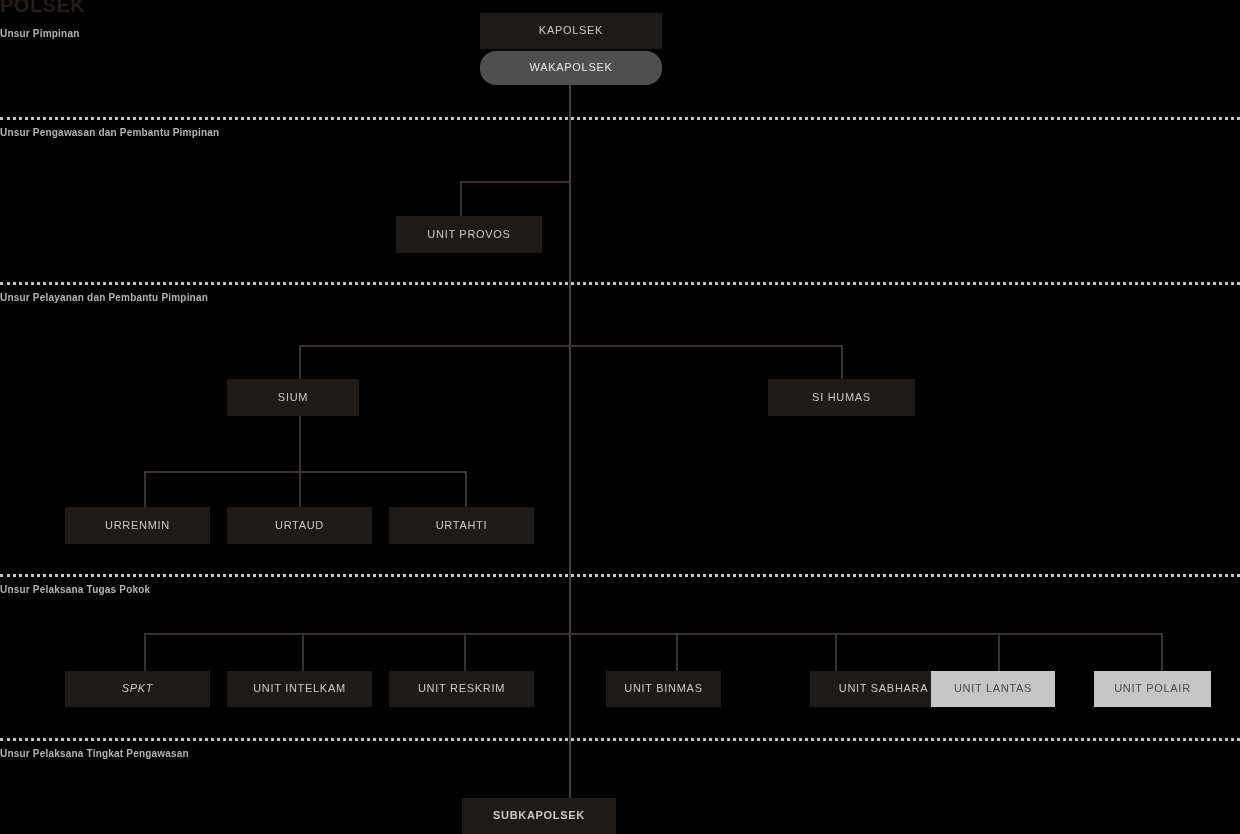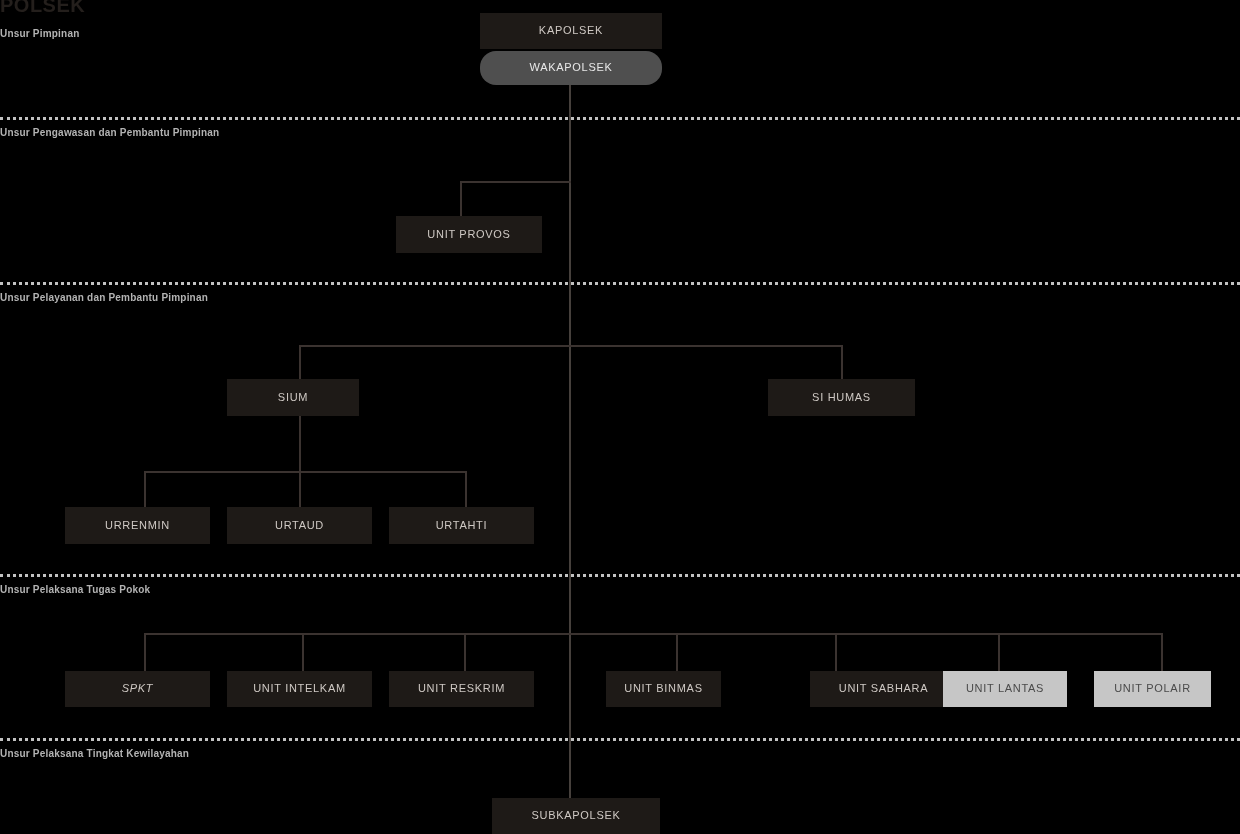--- a/index.html
+++ b/index.html
@@ -94,21 +94,21 @@
 
 <div id="chart-root">
 
   <div class="poster-title">POLSEK</div>
 
   <div id="sections-layer">
       <div class="section-label" style="top: 28px;">Unsur Pimpinan</div>
       <div class="section-label" style="top: 127px;">Unsur Pengawasan dan Pembantu Pimpinan</div>
       <div class="section-label" style="top: 292px;">Unsur Pelayanan dan Pembantu Pimpinan</div>
       <div class="section-label" style="top: 584px;">Unsur Pelaksana Tugas Pokok</div>
-      <div class="section-label" style="top: 748px;">Unsur Pelaksana Tingkat Kewilayahan</div>
+      <div class="section-label" style="top: 748px;">Unsur Pelaksana Tingkat Pengawasan</div>
     </div>
   <div id="dividers-layer">
       <div class="divider" style="top: 117px;"></div>
       <div class="divider" style="top: 282px;"></div>
       <div class="divider" style="top: 574px;"></div>
       <div class="divider" style="top: 738px;"></div>
     </div>
   <div id="connectors-layer">
       <div class="trunk" style="left: 569px; top: 85px; height: 714px;"></div>
       <div class="line-h" style="left: 460px; top: 181px; width: 111px;"></div>
@@ -162,24 +162,24 @@
       </div>
       <div class="node dark" style="left: 389px; top: 671px; width: 145px; height: 36px; justify-content: center;">
         <span>UNIT RESKRIM</span>
       </div>
       <div class="node dark" style="left: 606px; top: 671px; width: 115px; height: 36px;">
         <span>UNIT BINMAS</span>
       </div>
       <div class="node dark" style="left: 768px; top: 671px; width: 147px; height: 36px; margin-left: 42px;">
         <span>UNIT SABHARA</span>
       </div>
-      <div class="node light" style="left: 931px; top: 671px; width: 124px; height: 36px; margin-left: 12px;">
+      <div class="node light" style="left: 931px; top: 671px; width: 124px; height: 36px;">
         <span>UNIT LANTAS</span>
       </div>
       <div class="node light" style="left: 1094px; top: 671px; width: 117px; height: 36px;">
         <span>UNIT POLAIR</span>
       </div>
-      <div class="node dark" style="left: 492px; top: 798px; width: 168px; height: 36px;">
+      <div class="node dark" style="left: 462px; top: 798px; width: 154px; height: 36px; font-weight: bold;">
         <span>SUBKAPOLSEK</span>
       </div>
     </div>
 
 </div>
 
 </body></html>

